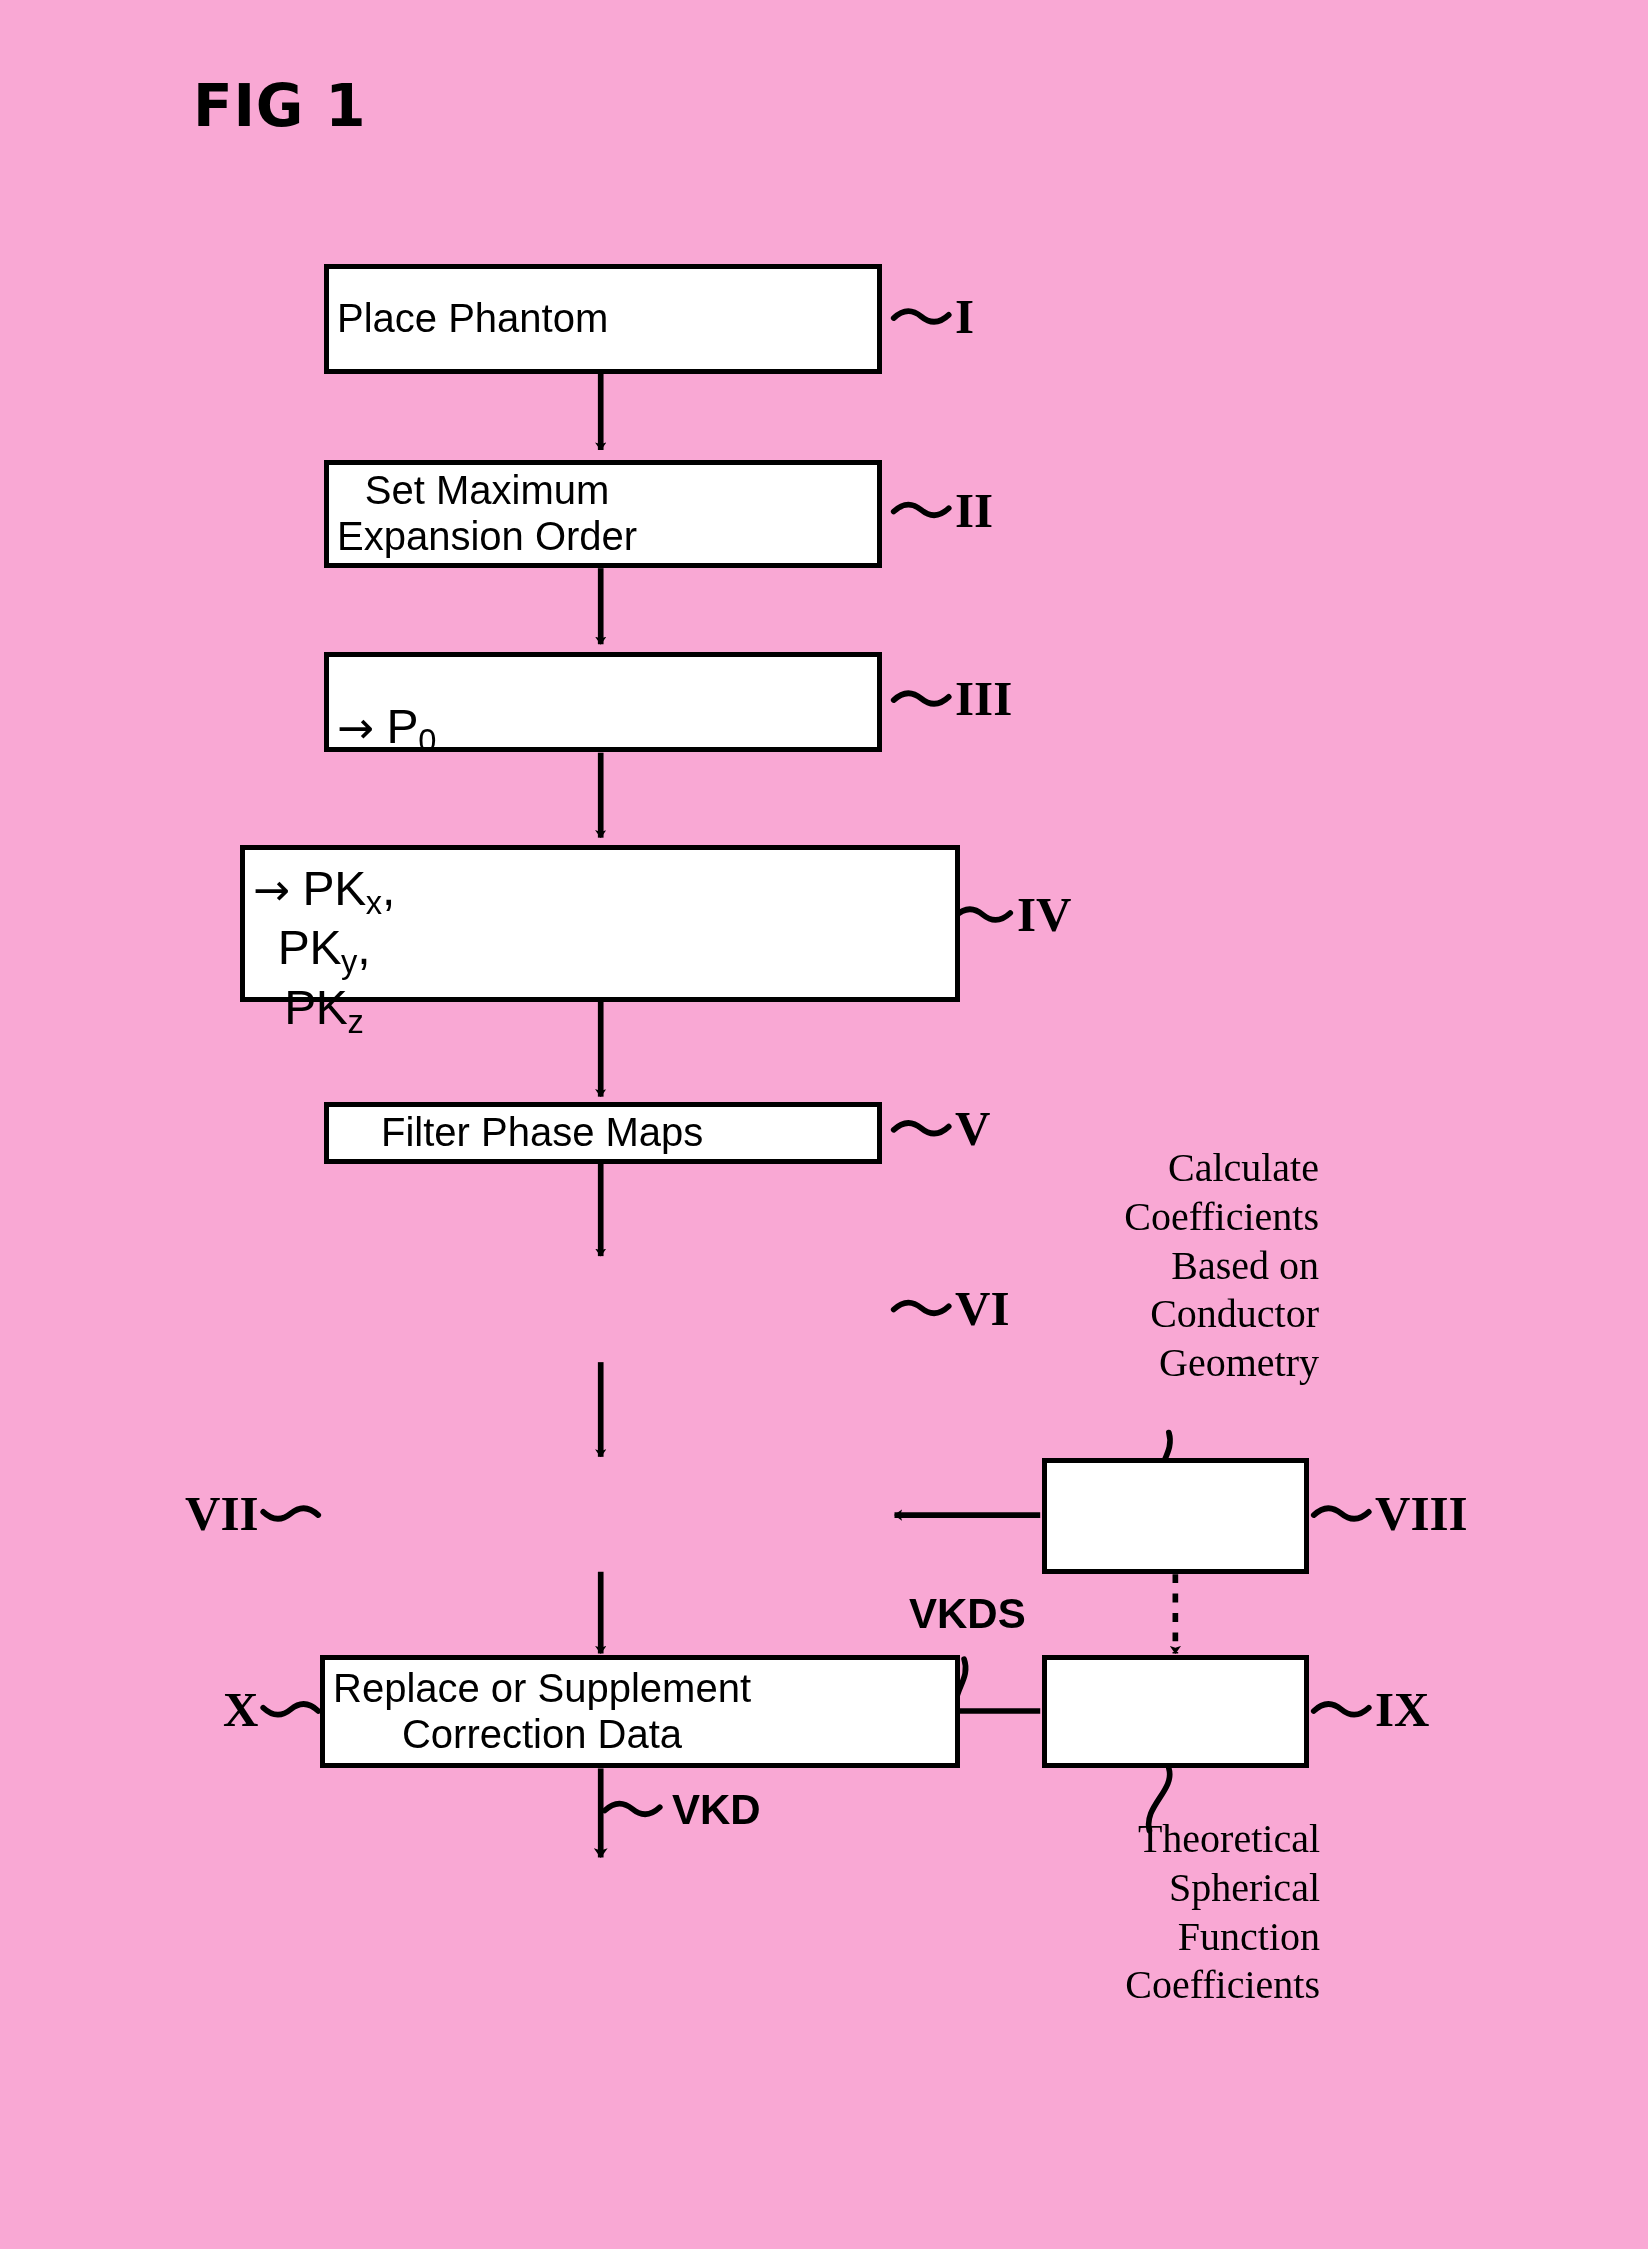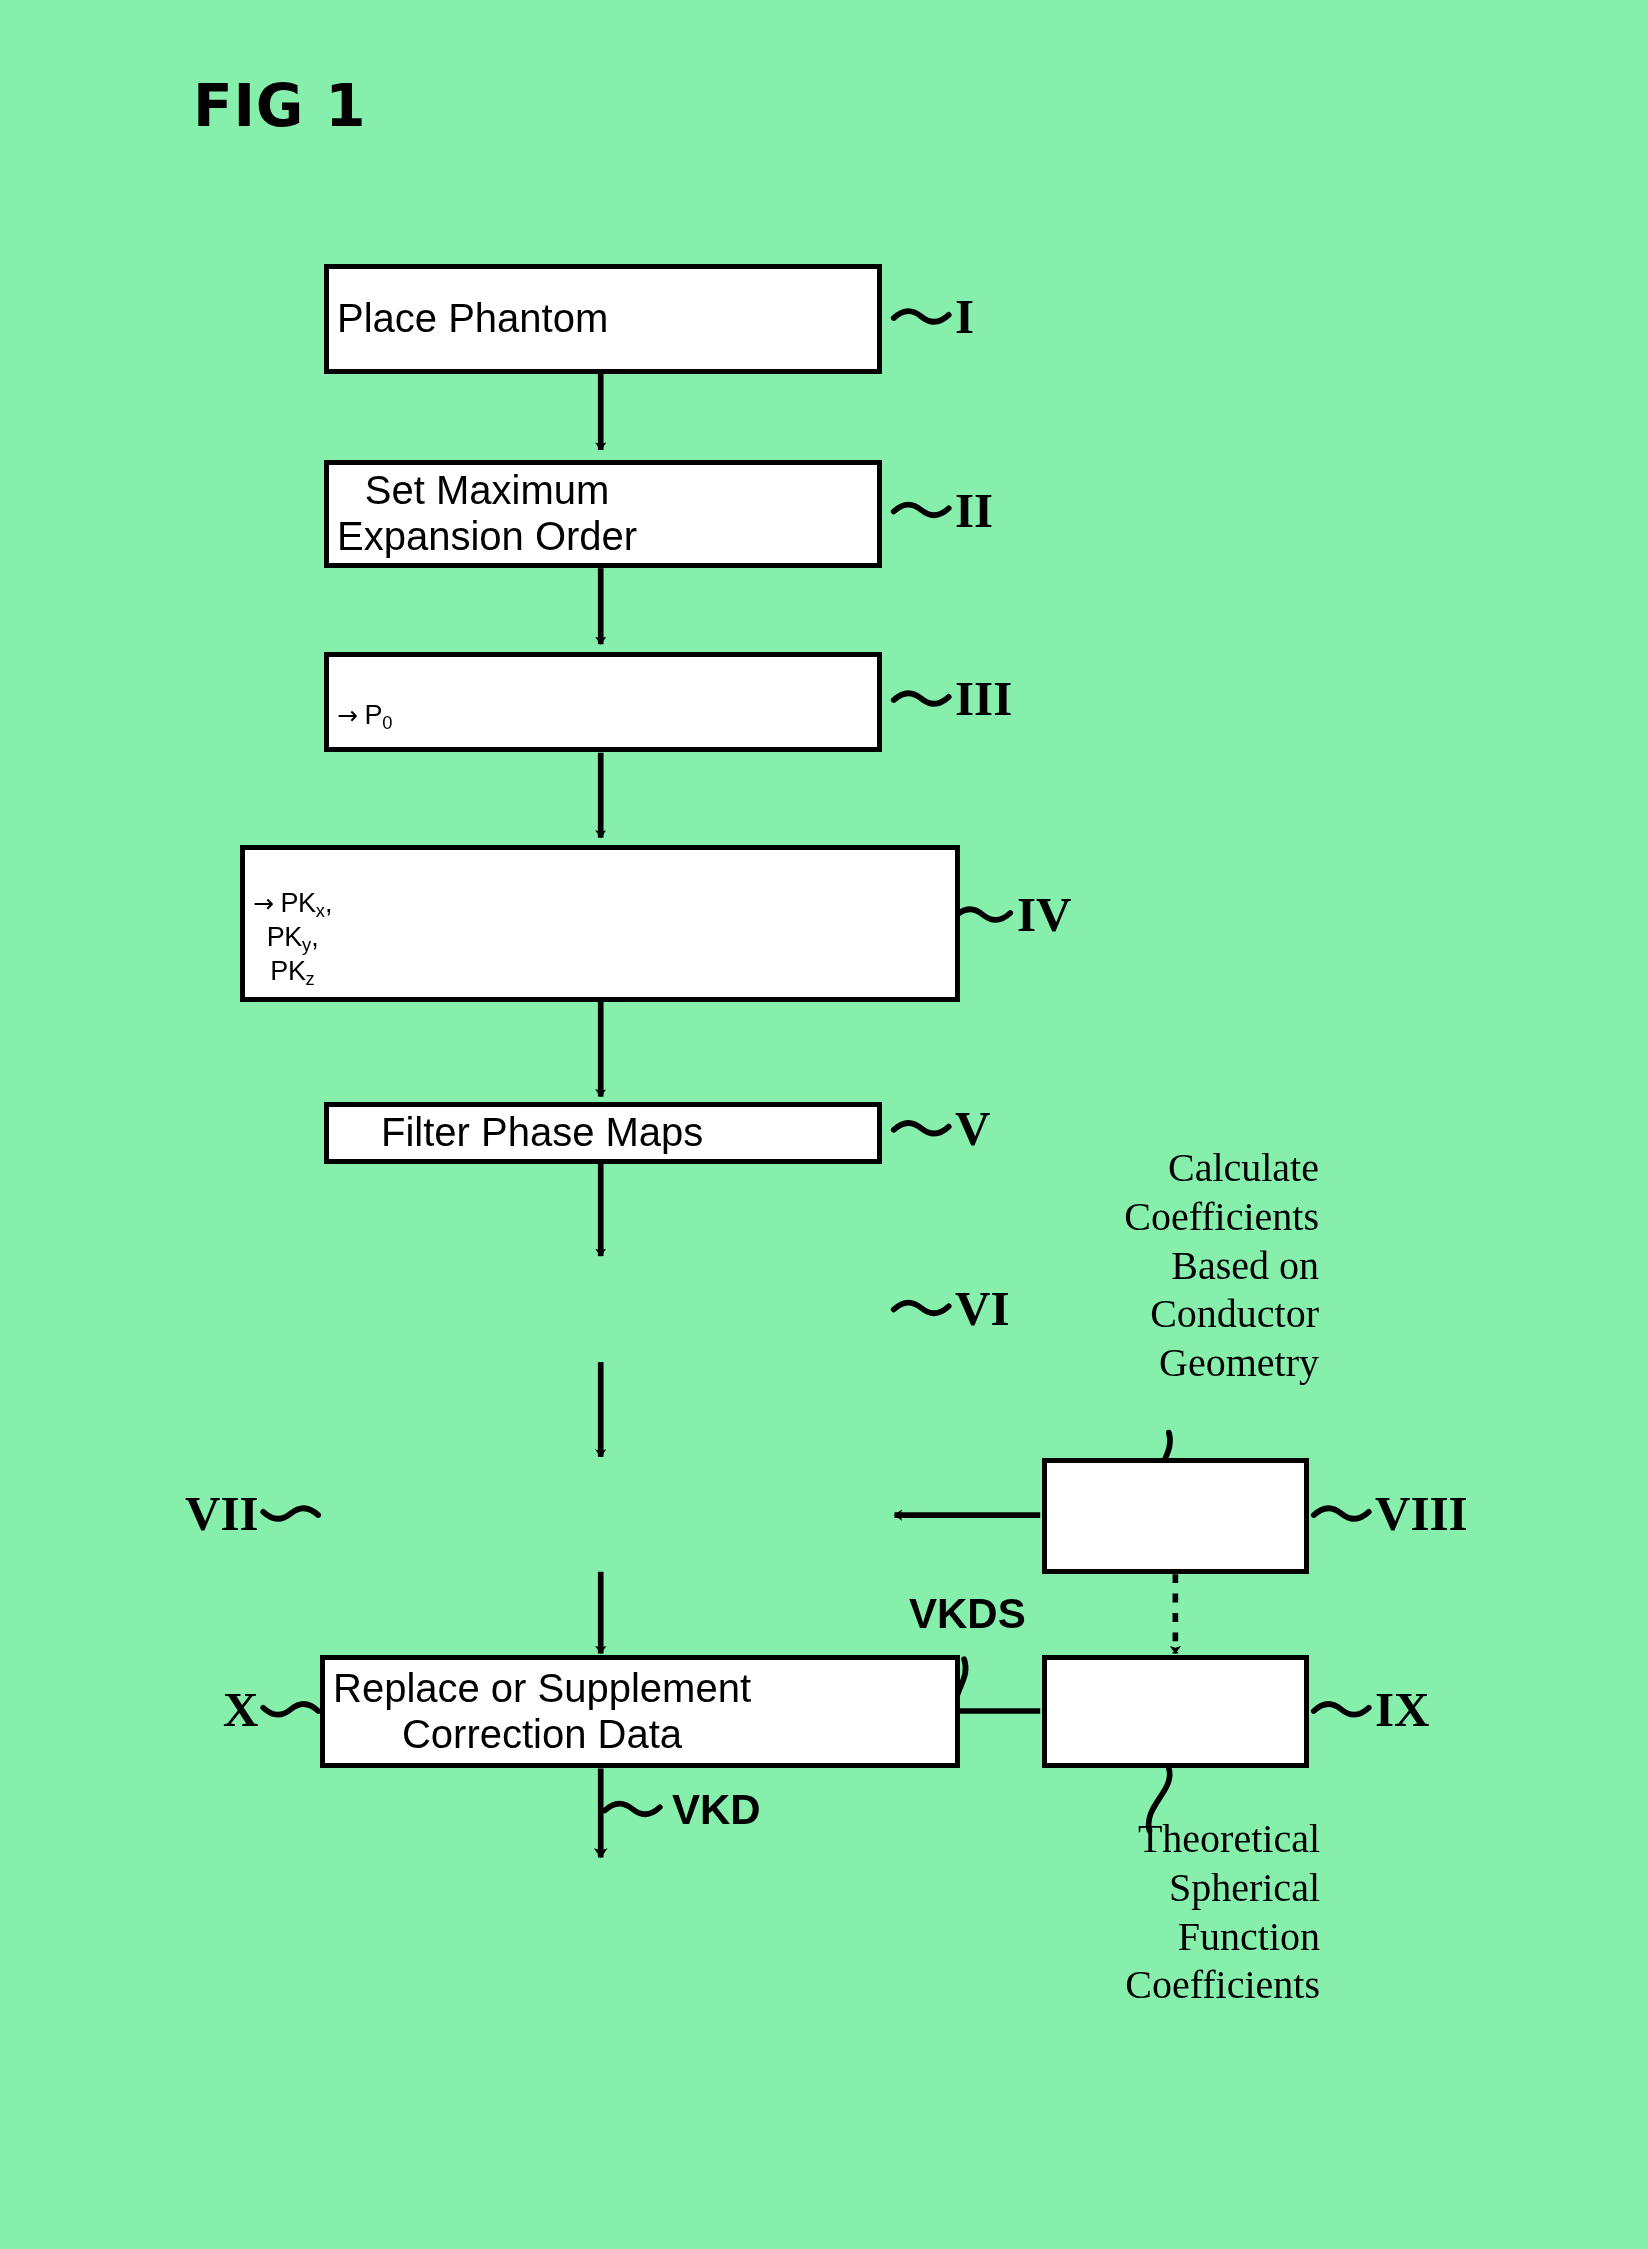--- a/index.html
+++ b/index.html
@@ -4,21 +4,21 @@
 <style>
   html, body {
     margin: 0;
     padding: 0;
     background: #ffffff;
   }
   #page {
     position: relative;
     width: 1649px;
     height: 2250px;
-    background: #86efac;
+    background: #f9a8d4;
     overflow: hidden;
     font-family: "Liberation Sans", sans-serif;
     color: #000000;
   }
 
   
   #fig-title {
     position: absolute;
     left: 193px;
     top: 77px;
@@ -42,21 +42,21 @@
     text-align: center;
   }
   .box-text {
     font-family: "Liberation Sans", sans-serif;
     font-size: 40px;
     line-height: 1.14;
     white-space: pre-line;
     padding: 0 8px;
   }
   .box-text.formula {
-    font-size: 27px;
+    font-size: 48px;
     letter-spacing: -0.4px;
   }
   .box-text sub {
     font-size: 0.68em;
     vertical-align: -0.28em;
     letter-spacing: 0;
   }
   .arrow-glyph {
     font-family: "DejaVu Sans", sans-serif;
     font-size: 0.92em;

